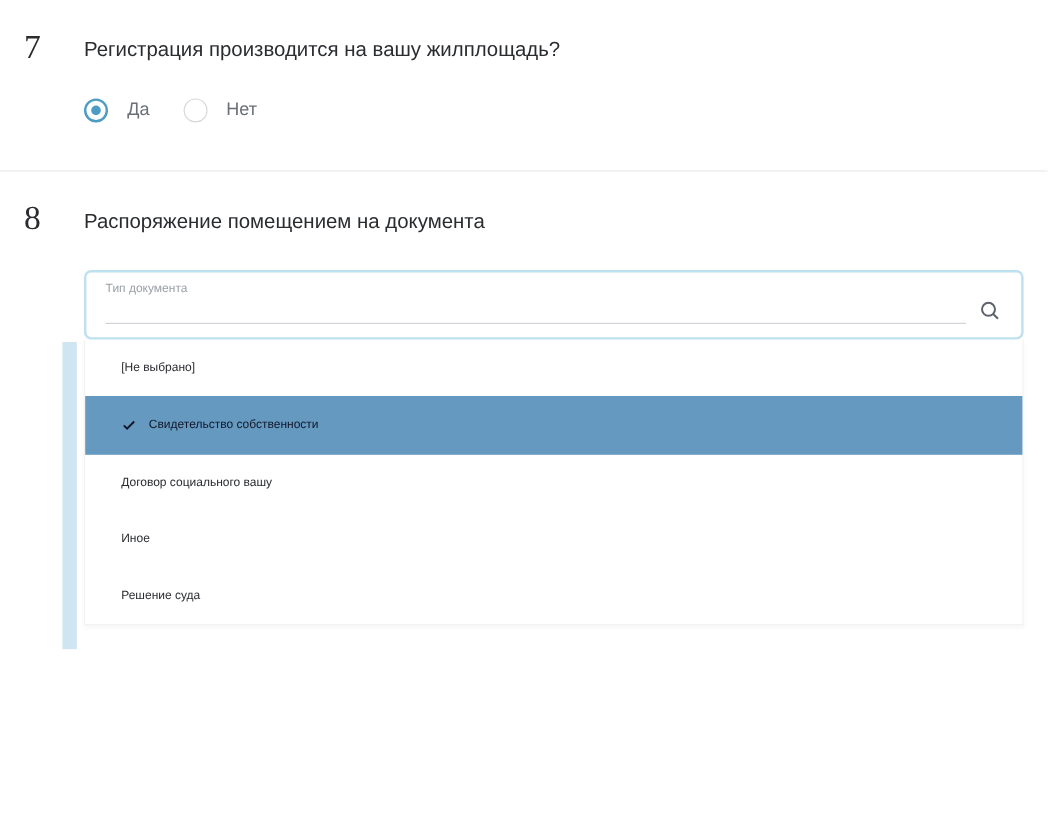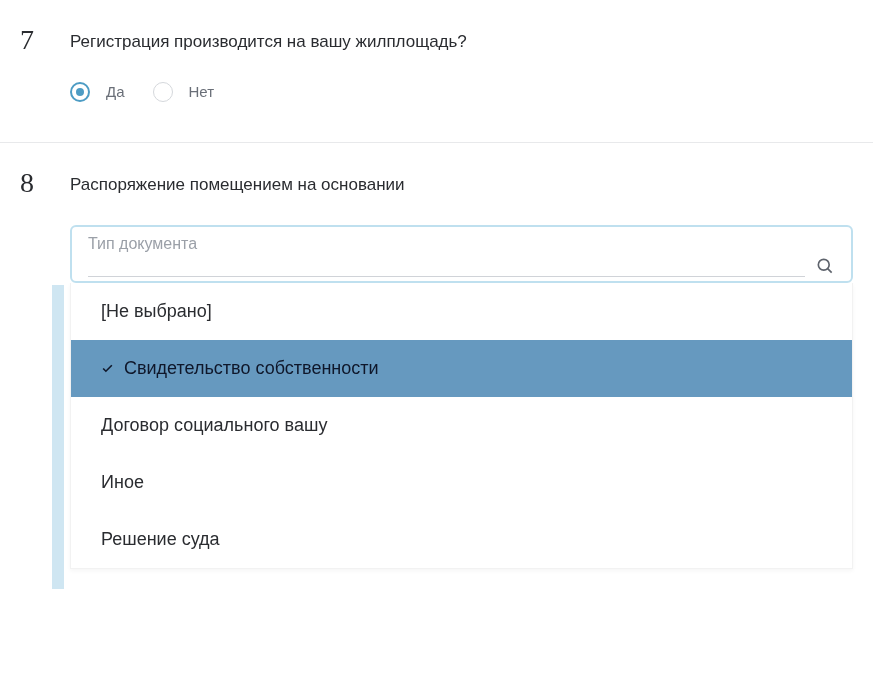--- a/index.html
+++ b/index.html
@@ -89,21 +89,21 @@
   }
   .dropdown-field {
     border: 2px solid #bfe0ef;
     border-radius: 6px;
     background: #fff;
     padding: 8px 16px 14px 16px;
     position: relative;
     height: 58px;
   }
   .dropdown-floating-label {
-    font-size: 16px;
+    font-size: 10px;
     color: #9ba0a8;
     margin-bottom: 2px;
   }
   .dropdown-input-row {
     display: flex;
     align-items: center;
   }
   .dropdown-input {
     flex: 1;
     border: none;
@@ -122,21 +122,21 @@
   }
   .dropdown-list {
     background: #fff;
     border-left: 1px solid #f2f2f2;
     border-right: 1px solid #f2f2f2;
     border-bottom: 1px solid #f2f2f2;
     box-shadow: 0 2px 4px rgba(0,0,0,0.04);
   }
   .dropdown-option {
     padding: 18px 30px;
-    font-size: 18px;
+    font-size: 10px;
     color: #2a2c30;
     cursor: pointer;
     display: flex;
     align-items: center;
     gap: 10px;
   }
   .dropdown-option.selected {
     background: #6699bf;
     color: #0f172a;
   }
@@ -167,21 +167,21 @@
 
     </div>
   </div>
 </div>
 
 <hr class="divider">
 
 <div class="section">
   <div class="section-number">8</div>
   <div class="section-body">
-    <div class="section-title">Распоряжение помещением на основании</div>
+    <div class="section-title">Распоряжение помещением на документа</div>
 
     <div class="dropdown-container">
       <div class="left-accent"></div>
 
       <div class="dropdown-field">
         <div class="dropdown-floating-label">Тип документа</div>
         <div class="dropdown-input-row">
           <input class="dropdown-input" type="text" value="" style="">
           <svg class="search-icon" viewBox="0 0 24 24" fill="none" stroke="currentColor" stroke-width="2">
             <circle cx="10.5" cy="10.5" r="6.5"></circle>

